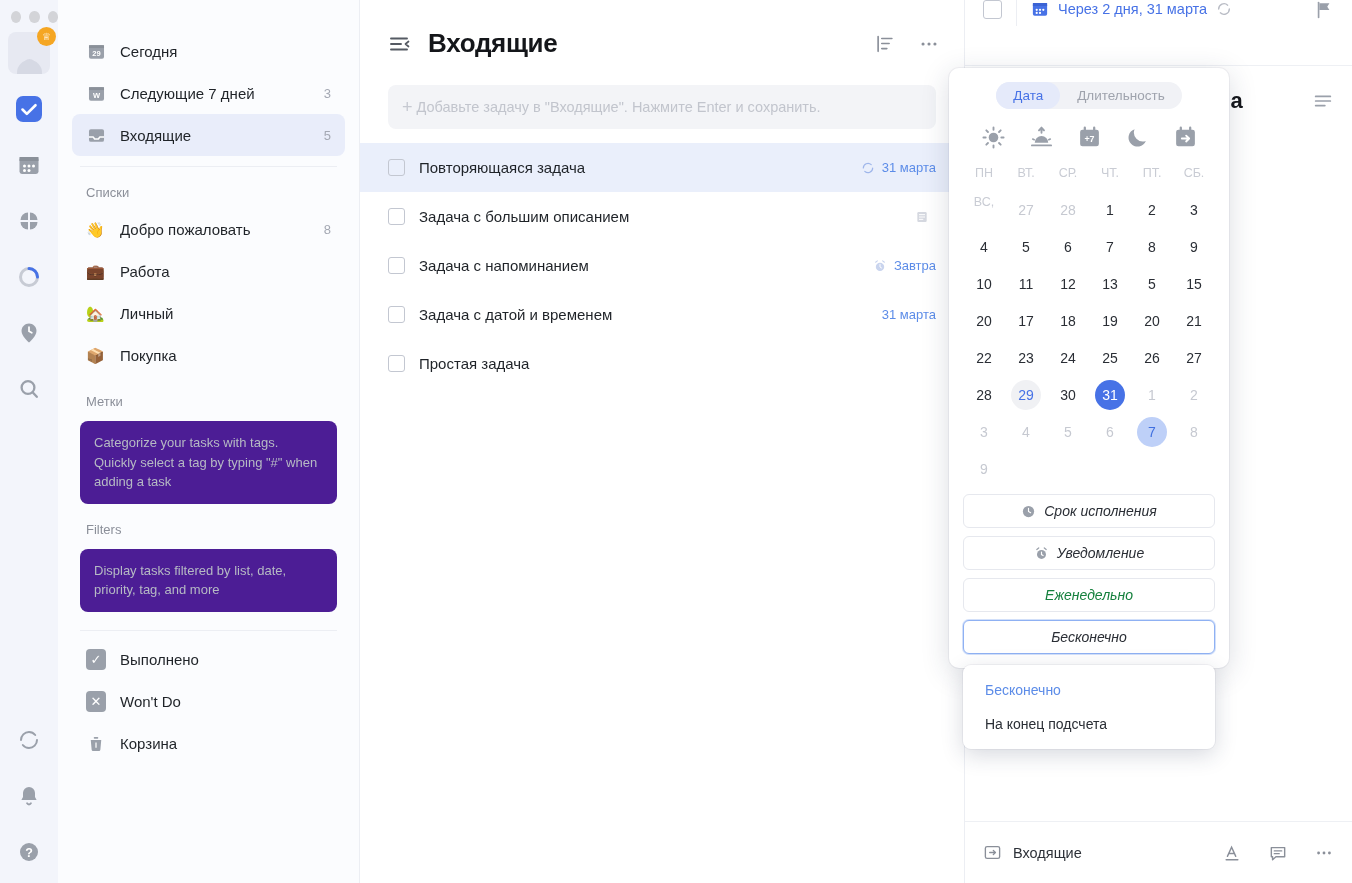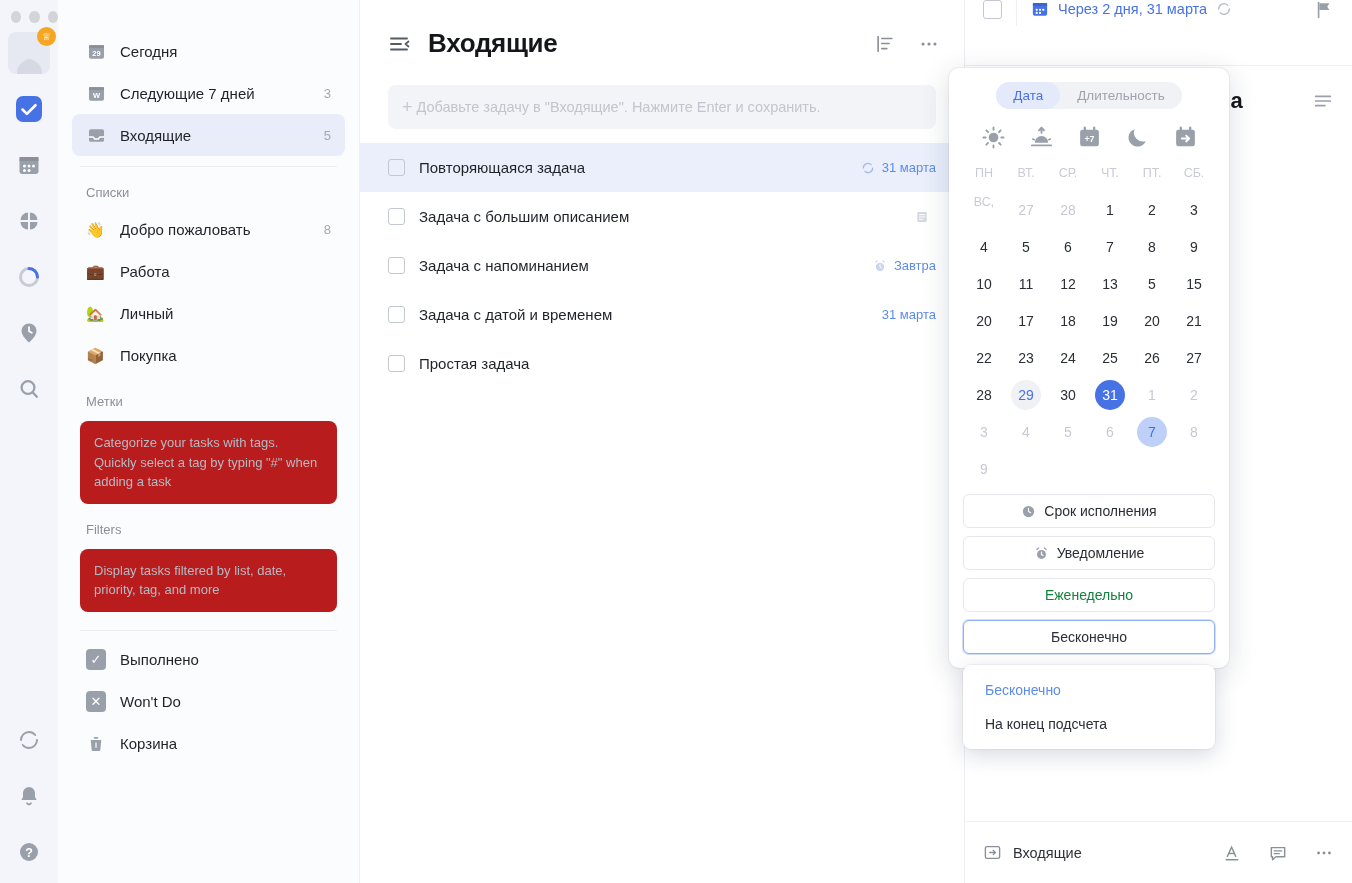--- a/index.html
+++ b/index.html
@@ -47,21 +47,21 @@
     padding: 0 14px; cursor: pointer; gap: 14px;
   }
   .nav-item.selected { background: #e9edfa; }
   .nav-ico { width: 20px; height: 20px; display: flex; align-items: center; justify-content: center; flex: 0 0 20px; }
   .nav-emoji { font-size: 15px; line-height: 1; }
   .nav-label { font-size: 15px; color: #1f2328; flex: 1; white-space: nowrap; }
   .nav-count { font-size: 13px; color: #a4a8b3; }
   .sec-divider { height: 1px; background: #eceef3; margin: 10px 8px 0 8px; }
   .sec-title { font-size: 13px; color: #8b8f99; padding: 18px 14px 8px 14px; }
   .hint-box {
-    background: #b91c1c; border-radius: 8px; margin: 4px 8px 0 8px;
+    background: #4c1d95; border-radius: 8px; margin: 4px 8px 0 8px;
     padding: 12px 14px; font-size: 13px; line-height: 1.5; color: #b6bac4;
   }
   .sb-divider { height: 1px; background: #eceef3; margin: 18px 8px 8px 8px; }
   .sqicon { width: 21px; height: 21px; border-radius: 4px; background: #9aa0aa;
             display: flex; align-items: center; justify-content: center; color: #fff; font-size: 13px; }
 
   
   .list-pane { flex: 1 1 auto; height: 883px; background: #fff; border-right: 1px solid #eceef3; position: relative; }
   .list-head { display: flex; align-items: center; padding: 28px 24px 0 28px; gap: 16px; }
   .list-title { font-size: 26px; font-weight: 700; color: #14161a; letter-spacing: -0.3px; }
@@ -119,21 +119,21 @@
     font-size: 14px; color: #2a2e35; cursor: pointer; position: relative;
   }
   .cal-d span { width: 30px; height: 30px; border-radius: 50%; display: flex; align-items: center; justify-content: center; }
   .cal-d.muted span { color: #c6c9d1; }
   .cal-d.today span { color: #4772e6; background: #f0f1f4; }
   .cal-d.selected span { color: #fff; background: #4772e6; }
   .cal-d.hl span { color: #3f6fe0; background: #bed0f8; }
   .opt-btn {
     margin-top: 8px; height: 34px; border: 1px solid #e6e8ee; border-radius: 6px;
     display: flex; align-items: center; justify-content: center; gap: 8px;
-    font-size: 14px; color: #2a2e35; cursor: pointer; background: #fff;
+    font-size: 14px; color: #2a2e35; cursor: pointer; background: #fff; font-style: italic;
   }
   .opt-btn.link { color: #15803d; }
   .opt-btn.focused { border-color: #8fb1f3; box-shadow: 0 0 0 1px rgba(143,177,243,.4); }
   .dropdown {
     position: absolute; left: 14px; top: 597px; width: 252px; background: #fff;
     border-radius: 8px; box-shadow: 0 6px 22px rgba(35,45,75,.18), 0 0 0 1px rgba(35,45,75,.05);
     padding: 8px 0; z-index: 40;
   }
   .dd-item { padding: 9px 22px; font-size: 14px; color: #2a2e35; cursor: pointer; }
   .dd-item.active { color: #5c8ce8; }

